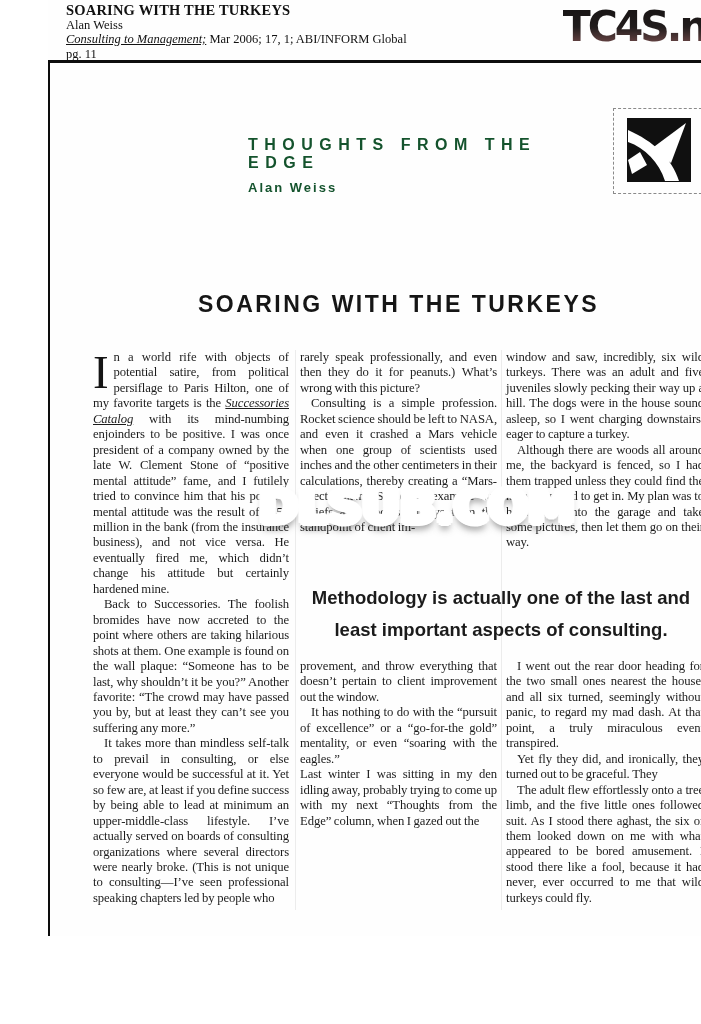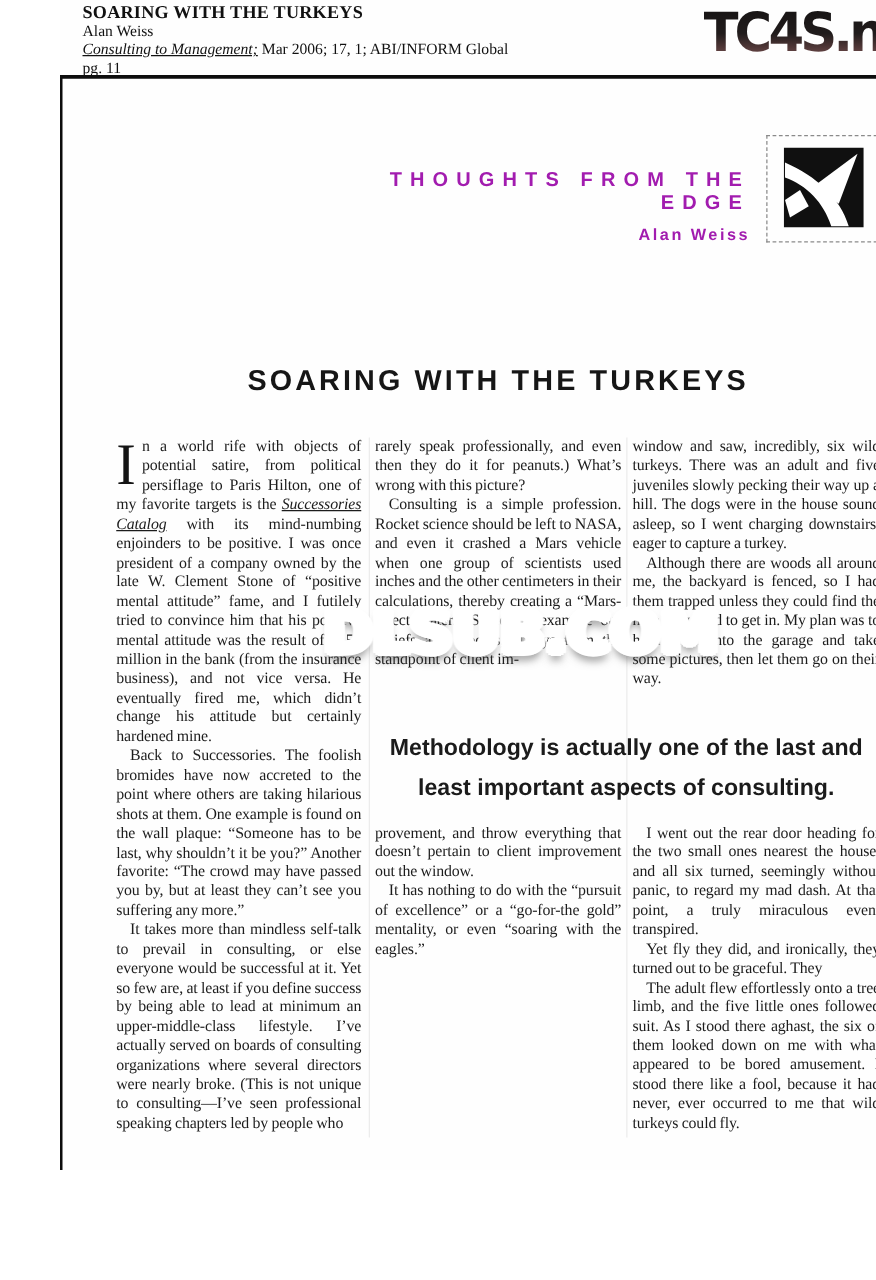--- a/index.html
+++ b/index.html
@@ -31,22 +31,22 @@
       3px 4px 2px rgba(45,45,45,.85);}
 
   
   .rule{position:absolute;left:0;width:701px;height:3px;background:#0d0d0d;}
   .rule.top{top:60px;} .rule.bottom{top:986px;}
   .edge-left{position:absolute;left:0;top:60px;width:2px;height:929px;background:#0d0d0d;}
   .edge-right{position:absolute;left:695px;top:920px;width:3px;height:69px;background:#0d0d0d;}
   .gutter{position:absolute;top:350px;width:1px;height:560px;background:#ececec;}
 
   
-  .mast{position:absolute;left:200px;top:136px;width:352px;text-align:right;
-    font-family:"Liberation Sans",sans-serif;color:#a21caf;}
+  .mast{position:absolute;left:200px;top:136px;width:352px;text-align:left;
+    font-family:"Liberation Sans",sans-serif;color:#14532d;}
   .mast .series{font-size:16px;font-weight:700;letter-spacing:6.5px;}
   .mast .auth{margin-top:8px;font-size:13px;font-weight:700;letter-spacing:2px;}
   .logobox{position:absolute;left:565px;top:108px;width:92px;height:84px;
     border:1px dashed #8a8a8a;}
   .logobox svg{position:absolute;left:13px;top:9px;}
 
   
   .title{position:absolute;left:0;top:291px;width:701px;margin:0;text-align:center;
     font-family:"Liberation Sans",sans-serif;font-size:23px;font-weight:700;
     letter-spacing:2.5px;color:#161616;}
@@ -126,20 +126,21 @@
   <div class="col c3t">
     <p>window and saw, incredibly, six wild turkeys. There was an adult and five juveniles slowly pecking their way up a hill. The dogs were in the house sound asleep, so I went charging downstairs, eager to capture a turkey.</p>
     <p class="ind">Although there are woods all around me, the backyard is fenced, so I had them trapped unless they could find the hole they used to get in. My plan was to herd them into the garage and take some pictures, then let them go on their way.</p>
   </div>
 
   <div class="pullquote">Methodology is actually one of the last and least important aspects of consulting.</div>
 
   <div class="col c2b">
     <p>provement, and throw everything that doesn’t pertain to client improvement out the window.</p>
     <p class="ind">It has nothing to do with the “pursuit of excellence” or a “go-for-the gold” mentality, or even “soaring with the eagles.”</p>
+    <p>Last winter I was sitting in my den idling away, probably trying to come up with my next “Thoughts from the Edge” column, when I gazed out the</p>
   </div>
 
   <div class="col c3b">
     <p class="ind">I went out the rear door heading for the two small ones nearest the house, and all six turned, seemingly without panic, to regard my mad dash. At that point, a truly miraculous event transpired.</p>
     <p class="ind">Yet fly they did, and ironically, they turned out to be graceful. They</p>
     <p class="ind">The adult flew effortlessly onto a tree limb, and the five little ones followed suit. As I stood there aghast, the six of them looked down on me with what appeared to be bored amusement. I stood there like a fool, because it had never, ever occurred to me that wild turkeys could fly.</p>
   </div>
 
   <div class="wm-dlsub">DLSUB.COM</div>
 

